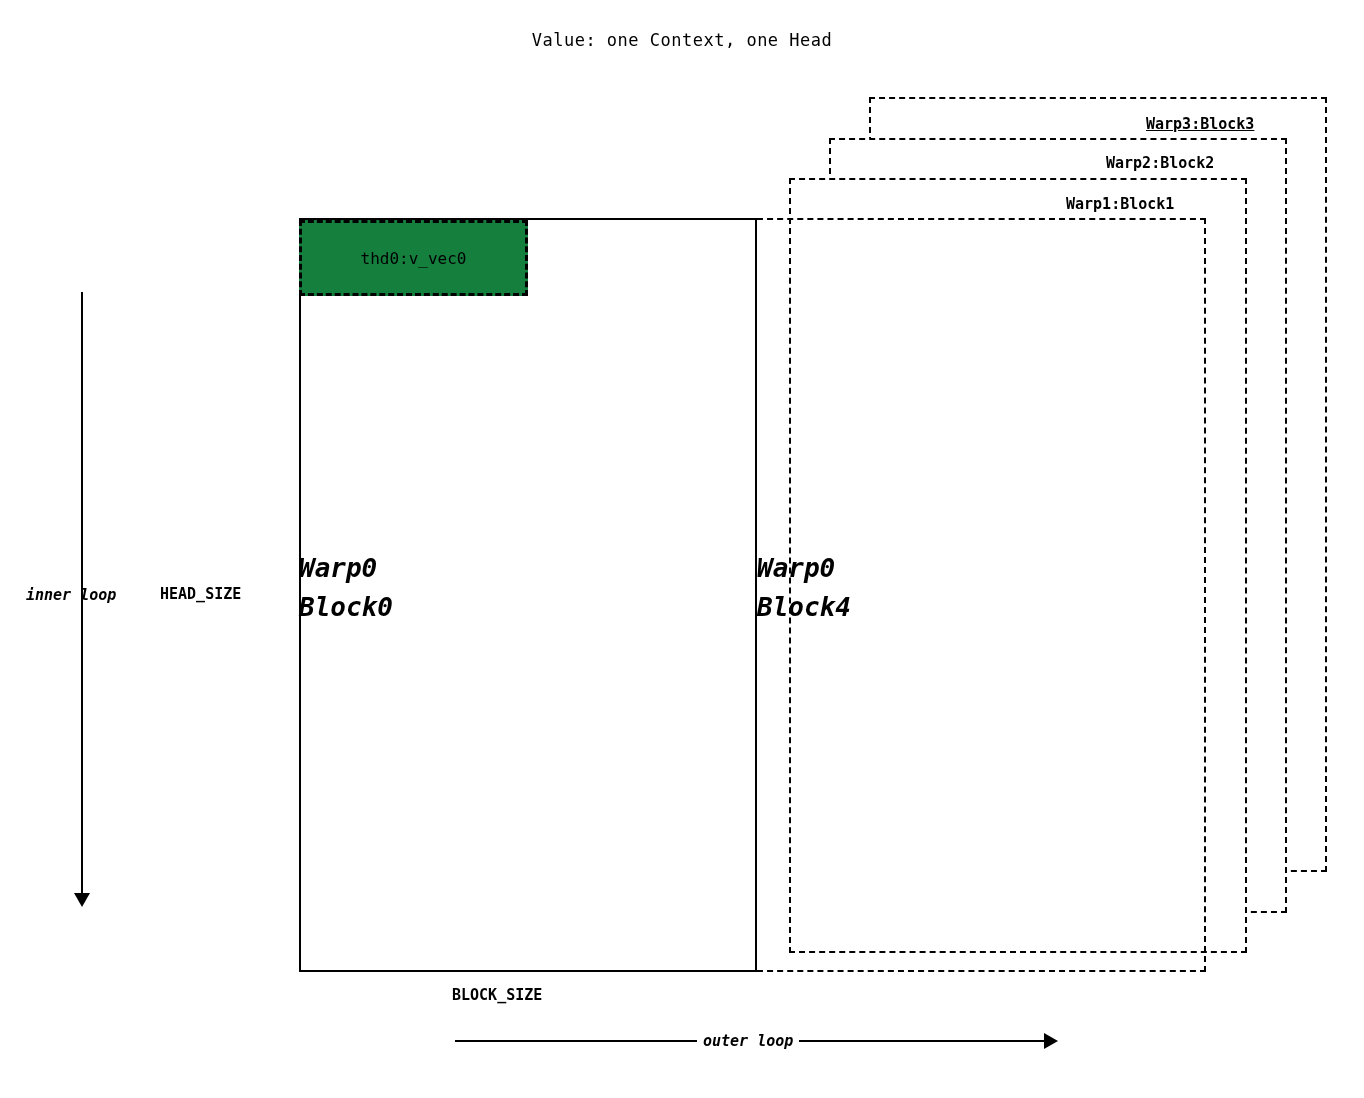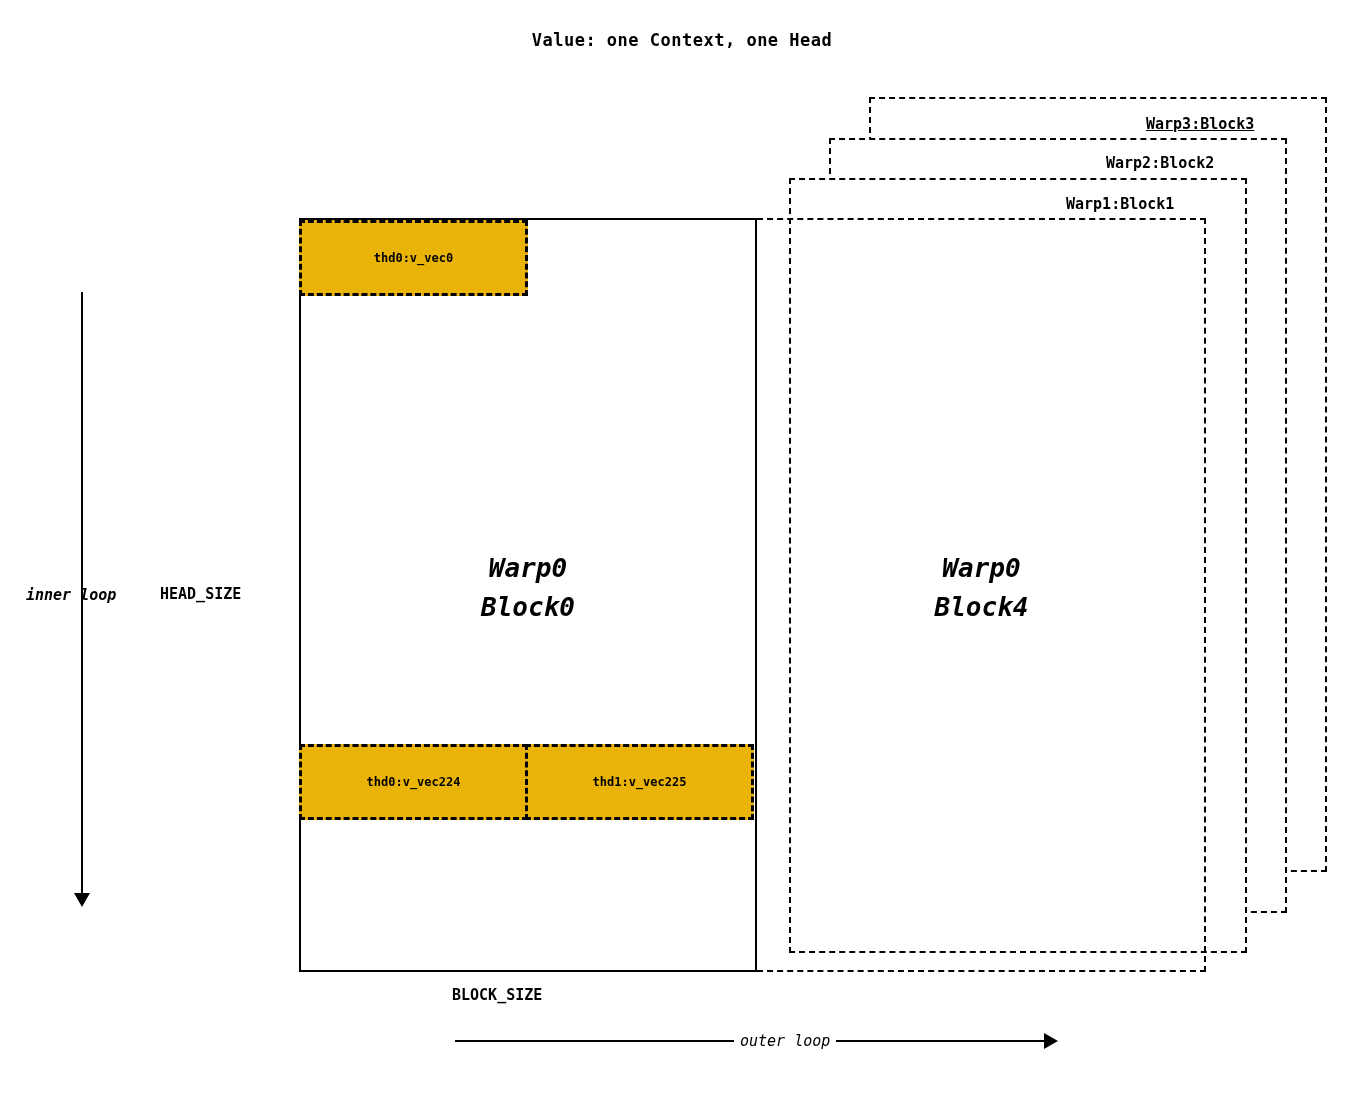--- a/index.html
+++ b/index.html
@@ -18,21 +18,21 @@
     overflow: hidden;
   }
 
   .title {
     position: absolute;
     top: 30px;
     left: 0;
     width: 1364px;
     text-align: center;
     font-size: 17px;
-    font-weight: bold;
+    font-weight: normal;
     letter-spacing: 0.5px;
   }
 
   
   .back-block {
     position: absolute;
     border: 2px dashed #000;
     background: #ffffff;
     box-sizing: border-box;
   }
@@ -63,43 +63,42 @@
     width: 449px;
     height: 754px;
     border: 2px dashed #000;
     border-left: none;
     box-sizing: border-box;
     background: transparent;
   }
 
   .block-caption {
     position: absolute;
-    text-align: center;
     font-size: 26px;
     font-weight: bold;
     font-style: italic;
     line-height: 1.5;
     white-space: pre-line;
   }
 
   
   .thd-row {
     position: absolute;
     display: flex;
     height: 76px;
   }
   .thd-cell {
     border: 3px dashed #000;
     box-sizing: border-box;
     display: flex;
     align-items: center;
     justify-content: center;
-    font-size: 12px;
-    font-weight: bold;
-    background: #eab308;
+    font-size: 16px;
+    font-weight: normal;
+    background: #15803d;
     width: 229px;
     height: 76px;
   }
   .thd-cell + .thd-cell {
     margin-left: -3px;
   }
 
   
   .vaxis {
     position: absolute;
@@ -146,23 +145,22 @@
     white-space: nowrap;
   }
   .axis-label.italic {
     font-style: italic;
   }
   .haxis-caption {
     position: absolute;
     background: #ffffff;
     padding: 0 6px;
     font-size: 15px;
-    font-weight: normal;
+    font-weight: bold;
     font-style: italic;
-    margin-left: 37px;
   }
 </style>
 </head>
 <body>
 
 <div id="stage">
 
   <div class="title">Value: one Context, one Head</div>
 
   <div class="back-block" style="left:869px; top:97px; width:458px; height:775px;"></div>
@@ -180,24 +178,20 @@
 
   <div class="main-block"></div>
   <div class="block-caption" style="left:299px; top:549px; width:458px;">Warp0
 Block0</div>
 
   <div class="thd-row" style="left:299px; top:220px;">
     <div class="thd-cell">thd0:v_vec0</div>
   </div>
 
 
-  <div class="thd-row" style="left:299px; top:744px;">
-    <div class="thd-cell">thd0:v_vec224</div>
-    <div class="thd-cell">thd1:v_vec225</div>
-  </div>
 
   <div class="vaxis"></div>
   <div class="axis-label italic" style="left:26px; top:586px;text-align:right;">inner loop</div>
   <div class="axis-label" style="left:160px; top:585px;">HEAD_SIZE</div>
 
   <div class="axis-label" style="left:452px; top:986px;">BLOCK_SIZE</div>
   <div class="haxis"></div>
   <div class="haxis-caption" style="left:697px; top:1032px;">outer loop</div>
 
 </div>

